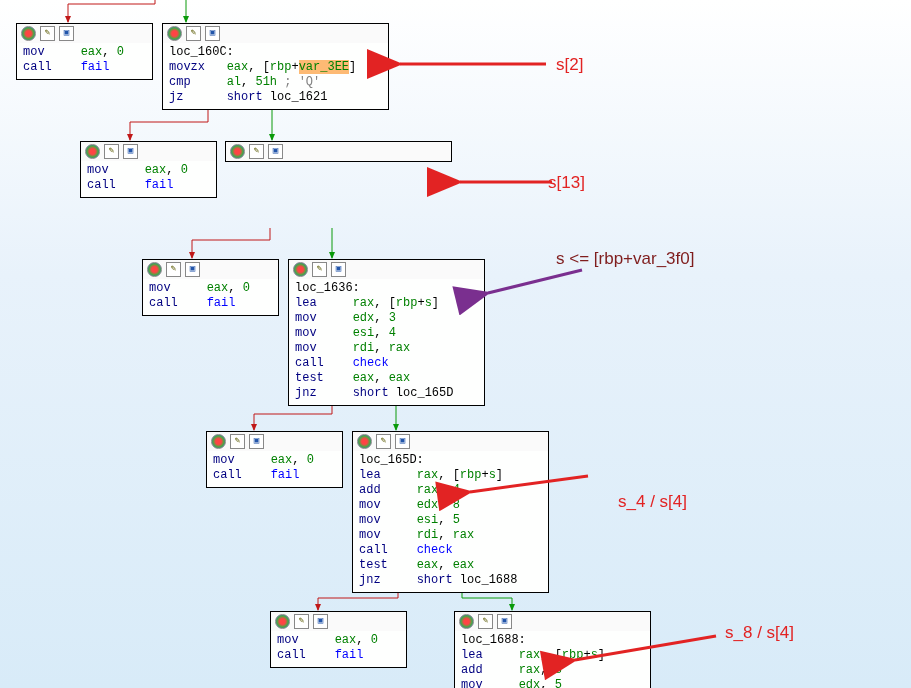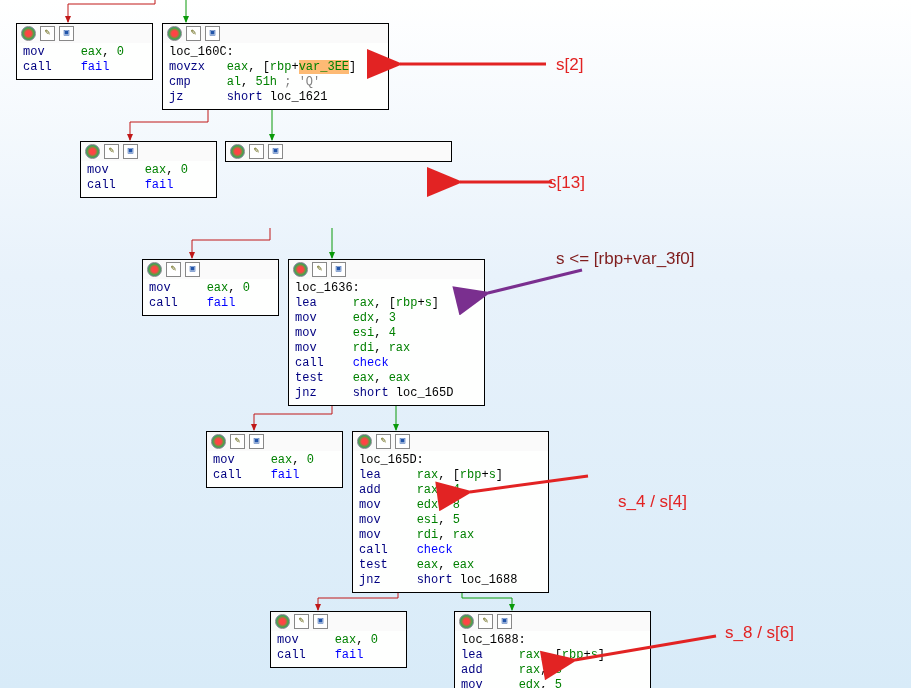--- a/index.html
+++ b/index.html
@@ -223,21 +223,21 @@
 <span class="kw">add</span>     <span class="reg">rax</span>, <span class="num">8</span>
 <span class="kw">mov</span>     <span class="reg">edx</span>, <span class="num">5</span>
      , 
      , </div>
 </div>
 
 <span class="anno anno-red" style="left:556px; top:55px;">s[2]</span>
 <span class="anno anno-red" style="left:548px; top:173px;">s[13]</span>
 <span class="anno anno-purple" style="left:556px; top:249px;">s &lt;= [rbp+var_3f0]</span>
 <span class="anno anno-red" style="left:594px; top:492px;margin-left:24px;">s_4 / s[4]</span>
-<span class="anno anno-red" style="left:725px; top:623px;">s_8 / s[6]</span>
+<span class="anno anno-red" style="left:725px; top:623px;">s_8 / s[4]</span>
 
 <svg class="arrows">
   <defs>
     <marker id="ared" markerWidth="14" markerHeight="12" refX="1" refY="5" orient="auto">
       <path d="M12,0 L0,5 L12,10 Z" fill="#e22323"></path>
     </marker>
     <marker id="apurple" markerWidth="14" markerHeight="12" refX="1" refY="5" orient="auto">
       <path d="M12,0 L0,5 L12,10 Z" fill="#7a2f8f"></path>
     </marker>
   </defs>

